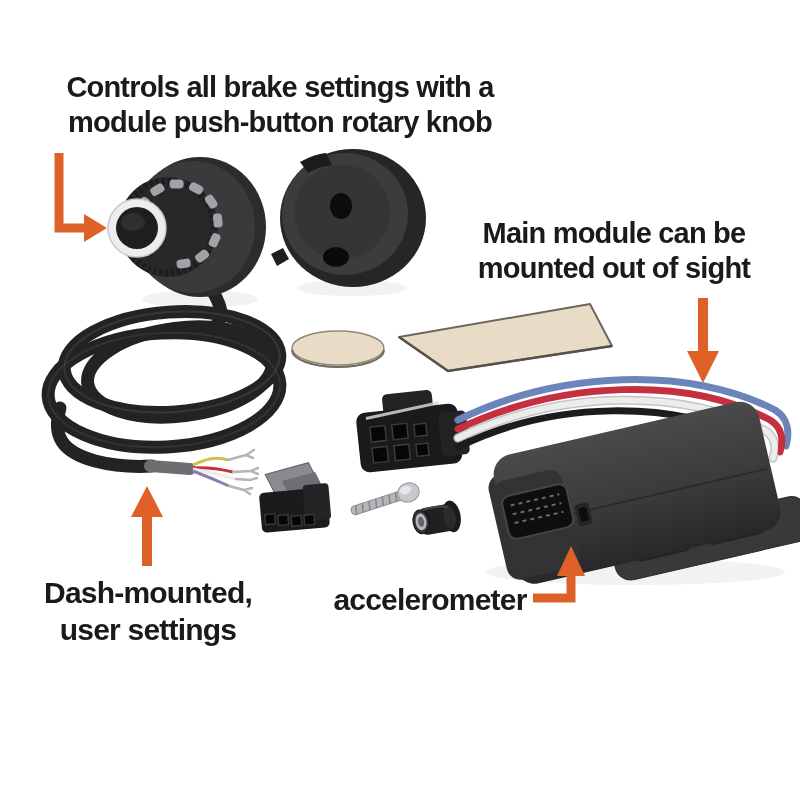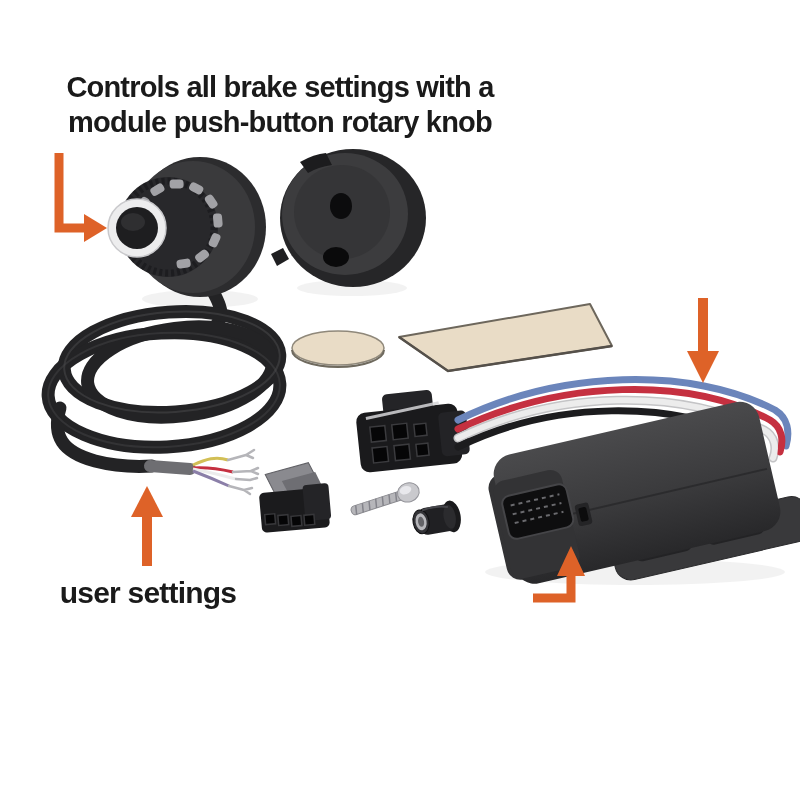--- a/index.html
+++ b/index.html
@@ -193,21 +193,27 @@
       <path class="arrow-shaft" d="M533,598 H571 V573" stroke-width="9"></path>
       <polygon class="arrow-head" points="571,546 557,576 585,576"></polygon>
     </g>
   </svg>
 
   <div class="callout two" style="left:0px; top:70px; width:560px;">
     <div>Controls all brake settings with a</div>
     <div>module push-button rotary knob</div>
   </div>
 
+  <div class="callout two" style="left:430px; top:216px; width:368px;">
+    <div>Main module can be</div>
+    <div>mounted out of sight</div>
+  </div>
 
   <div class="callout three" style="left:0px; top:574px; width:296px;">
+    <div>Dash-mounted,</div>
     <div>user settings</div>
   </div>
 
   <div class="callout three" style="left:282px; top:581px; width:296px;">
+    <div>accelerometer</div>
   </div>
 
 </div>
 
 </body></html>

